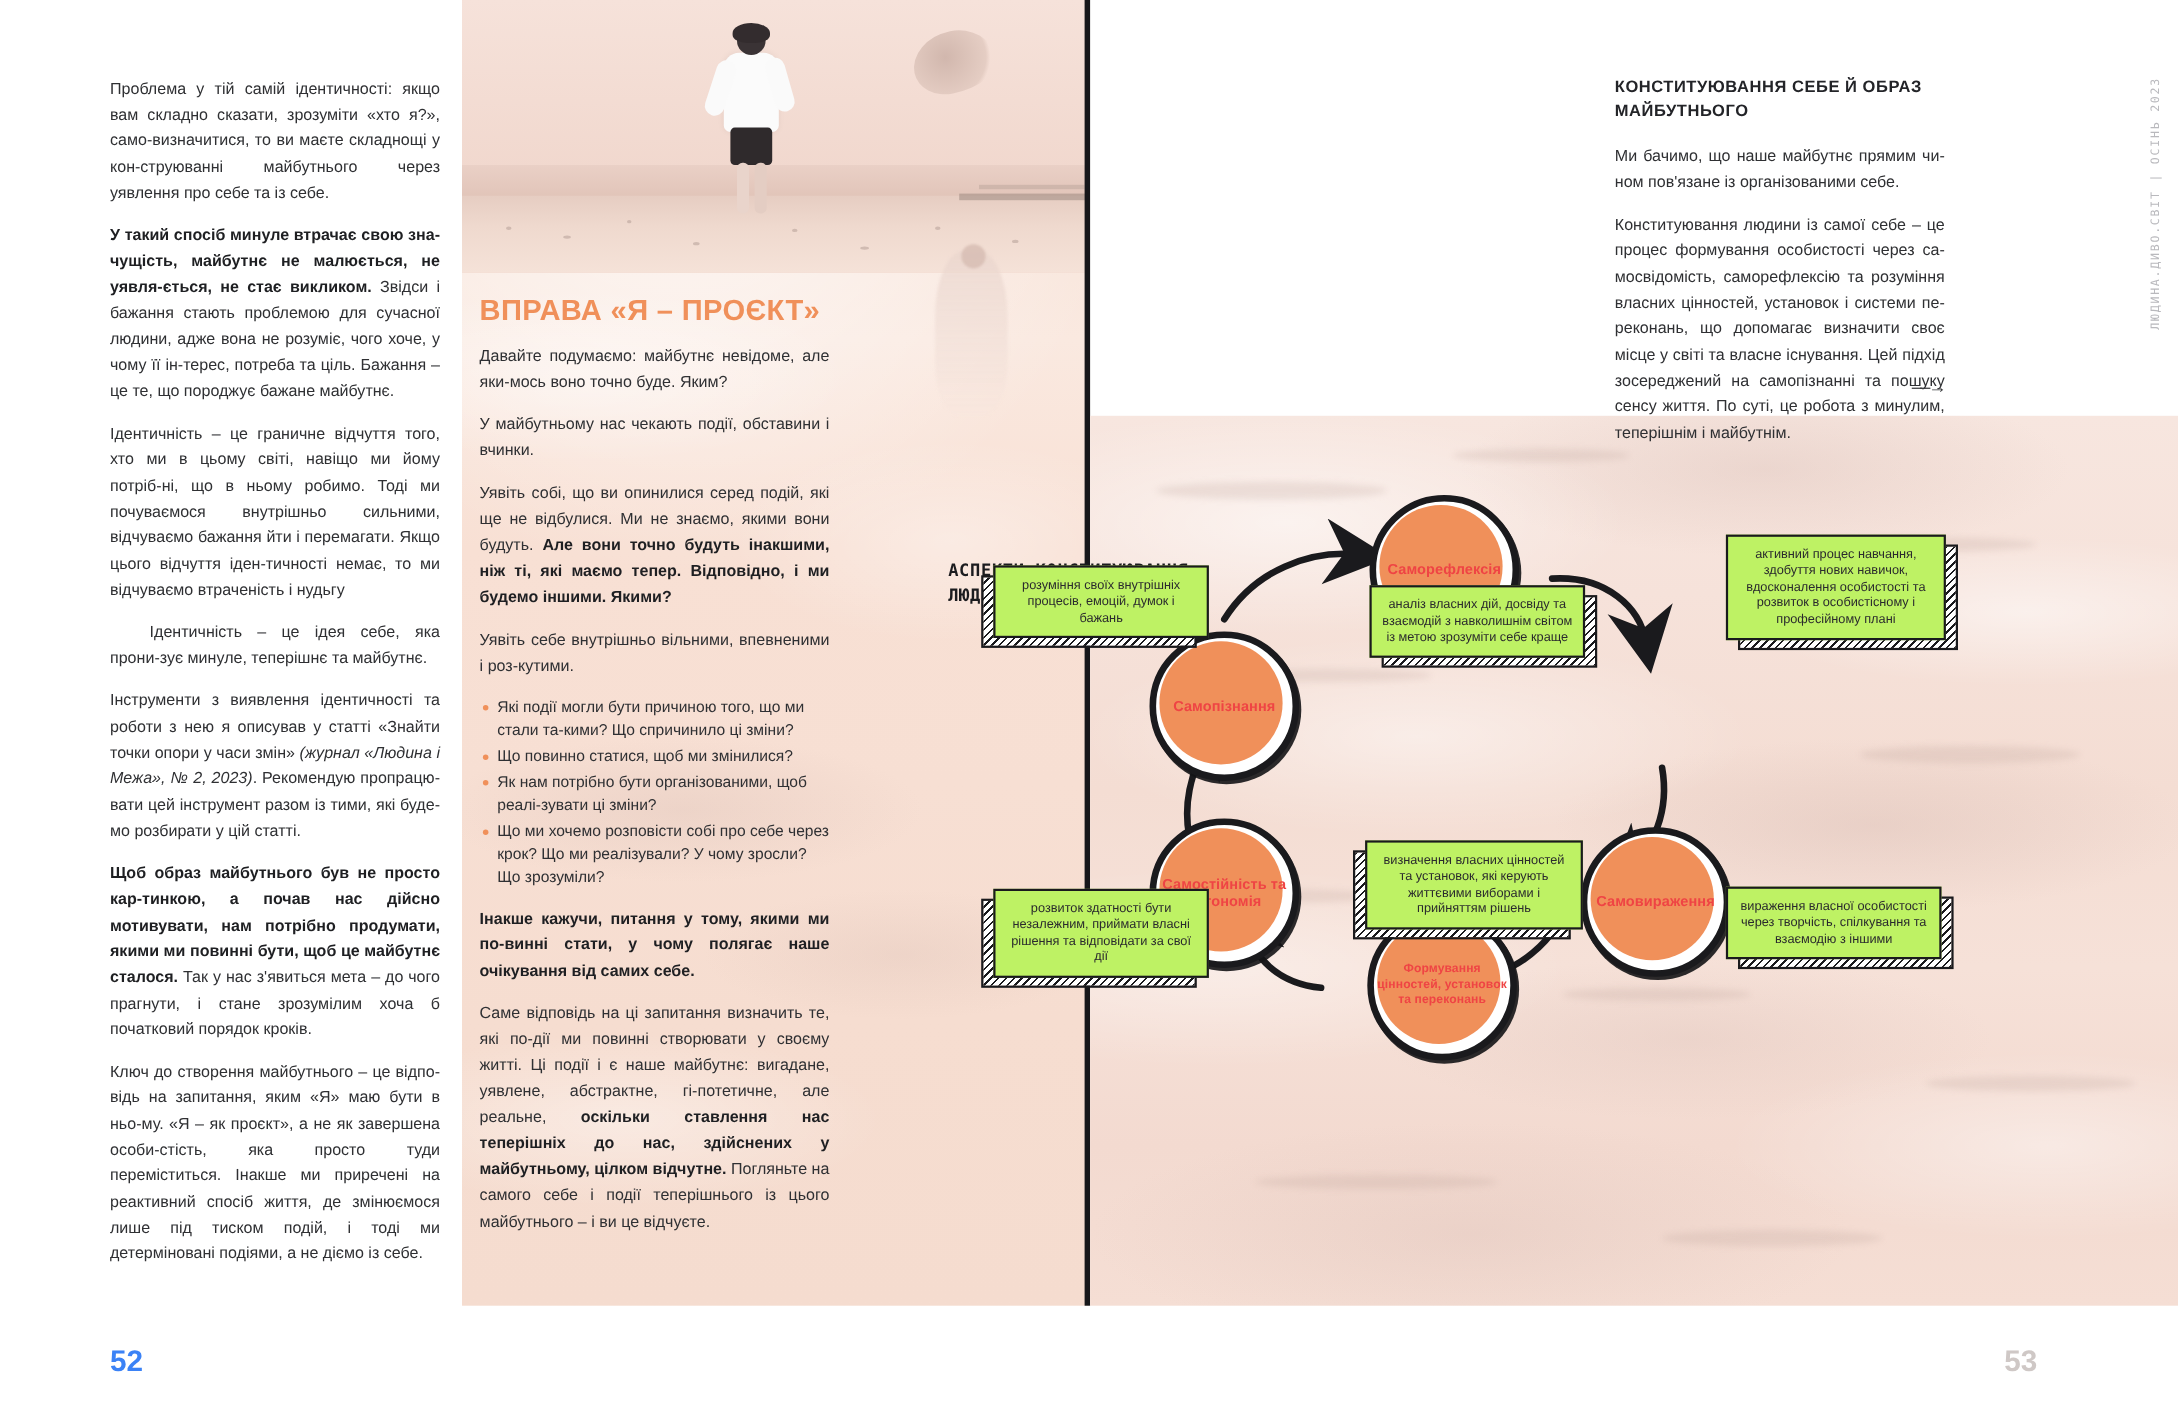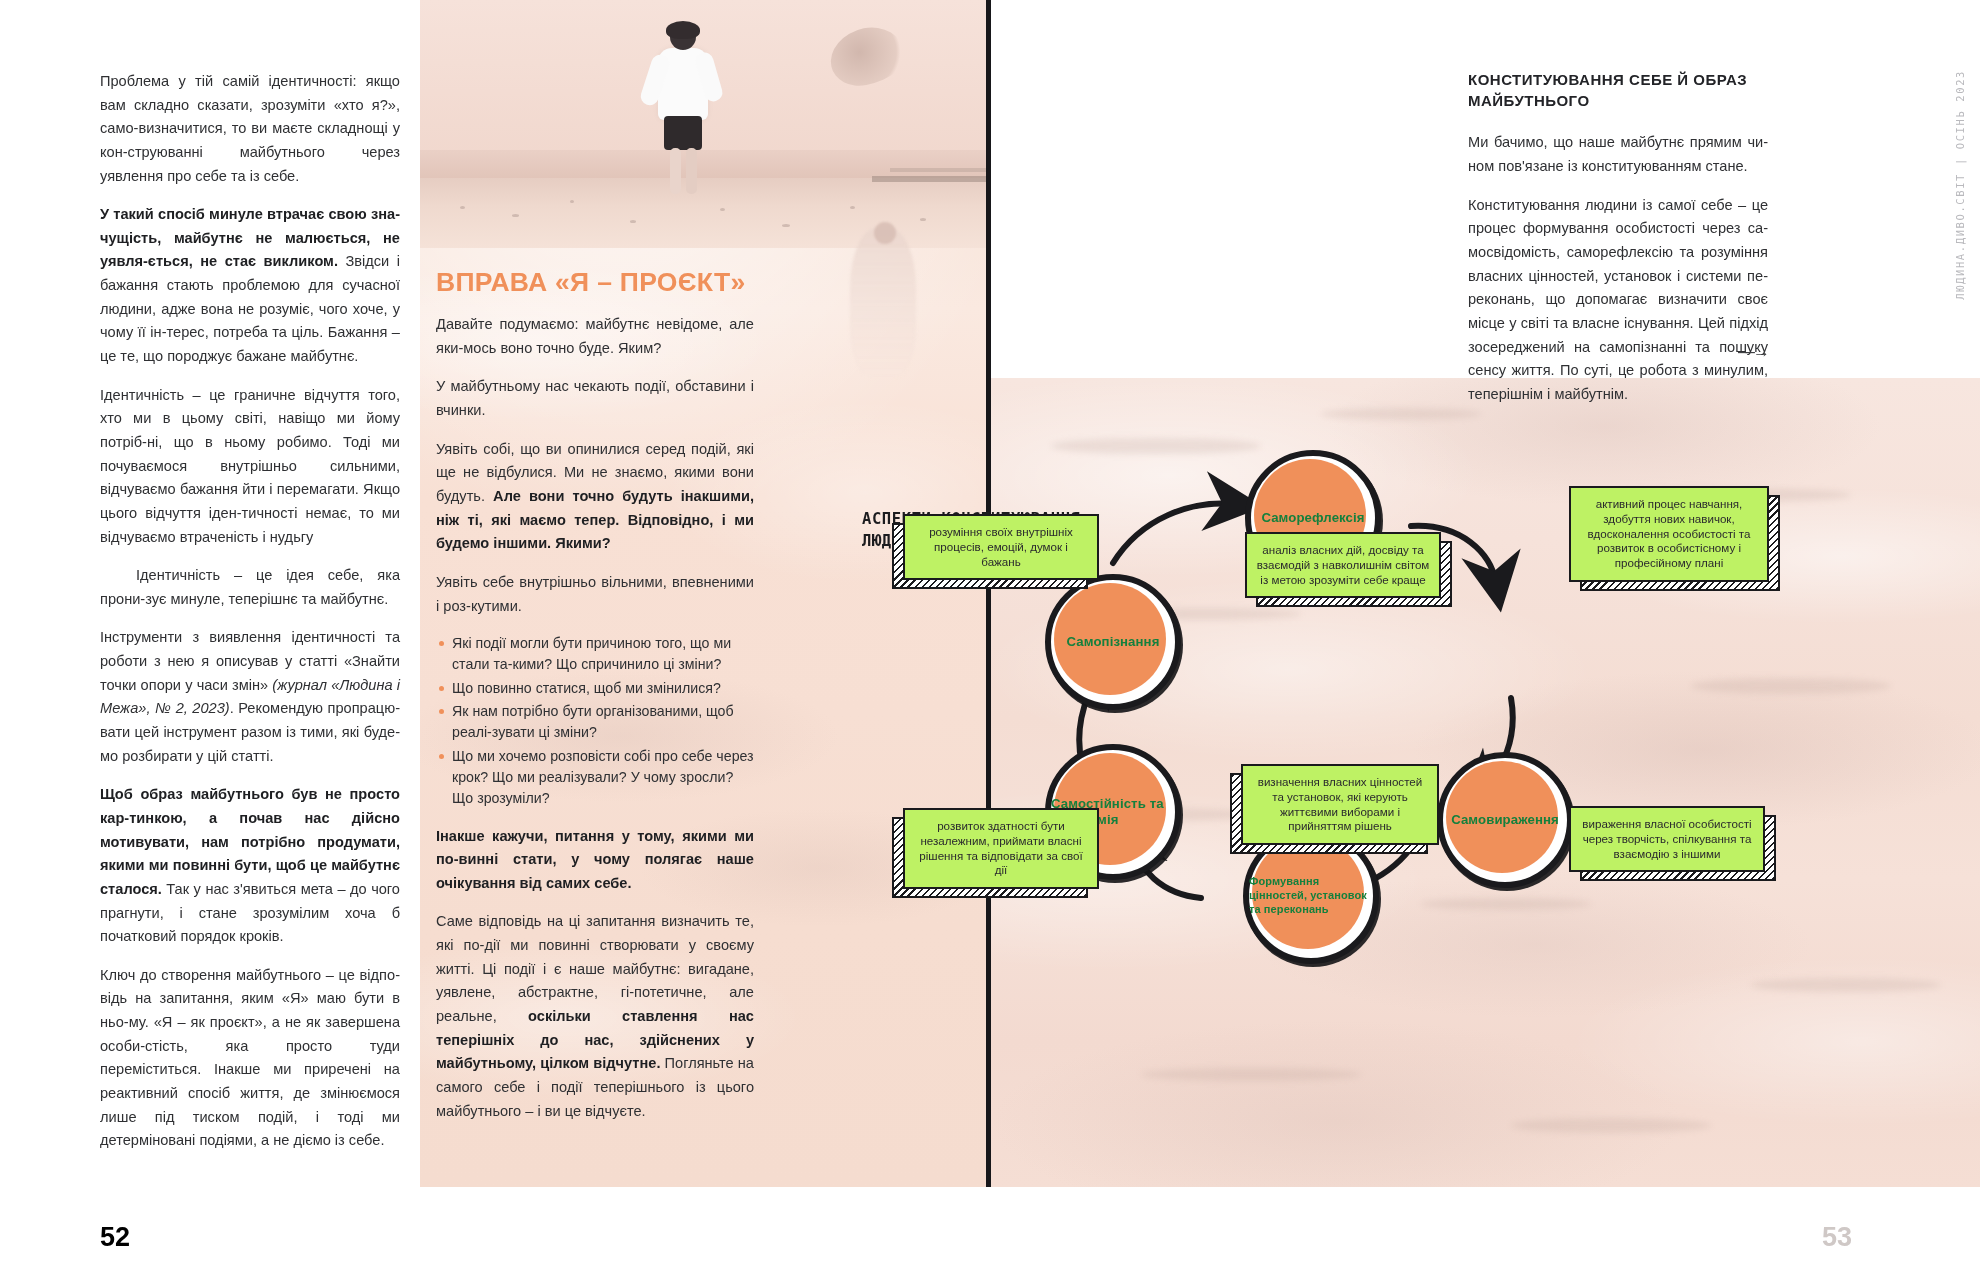--- a/index.html
+++ b/index.html
@@ -121,21 +121,21 @@
   
   .edge-text{
     position:absolute;right:14px;top:70px;
     writing-mode:vertical-rl;text-orientation:mixed;transform:rotate(180deg);
     font-family:"DejaVu Sans Mono", monospace;
     font-size:10.5px;letter-spacing:1.6px;color:#b9b9bd;white-space:nowrap;
   }
 
   
   .pagenum{position:absolute;font-size:27px;font-weight:800;letter-spacing:0px;}
-  .pagenum-left{left:100px;top:1222px;color:#000000;}
+  .pagenum-left{left:100px;top:1222px;color:#3b82f6;}
   .pagenum-right{left:1822px;top:1222px;color:#cfc8c6;}
 
   
   .diagram{position:absolute;left:991px;top:378px;width:989px;height:809px;}
   .diag-title{
     position:absolute;left:862px;top:508px;width:330px;
     font-family:"DejaVu Sans Mono", monospace;
     font-size:15.5px;font-weight:700;line-height:1.45;letter-spacing:.6px;color:#1c1c1f;
   }
 
@@ -144,21 +144,21 @@
     position:absolute;inset:0;border-radius:50%;
     border:6px solid #1a1a1d;background:#fff;
     box-shadow:2px 3px 0 rgba(20,20,22,.9);
   }
   .node .disc{
     position:absolute;left:9px;top:9px;width:112px;height:112px;border-radius:50%;
     background:#f0905a;
   }
   .node .lbl{
     position:absolute;inset:0;display:flex;align-items:center;justify-content:center;
-    color:#15803d;font-size:13.2px;font-weight:700;line-height:1.25;
+    text-align:center;color:#ef4444;font-size:13.2px;font-weight:700;line-height:1.25;
     padding:0 6px;box-sizing:border-box;letter-spacing:.1px;
   }
 
   
   .capbox{position:absolute;}
   .capbox .shadow{
     position:absolute;left:-11px;top:9px;width:100%;height:100%;
     background:repeating-linear-gradient(-45deg,#1a1a1d 0 1.6px,#ffffff 1.6px 5px);
     border:2.5px solid #1a1a1d;box-sizing:border-box;
   }
@@ -250,21 +250,21 @@
         <li>Що ми хочемо розповісти собі про себе через крок? Що ми реалізували? У чому зросли? Що зрозуміли?</li>
       </ul>
       <p><b>Інакше кажучи, питання у тому, якими ми по-винні стати, у чому полягає наше очікування від самих себе.</b></p>
       <p><span>Саме відповідь на ці запитання визначить те, які по-дії ми повинні створювати у своєму житті. Ці події і є наше майбутнє: вигадане, уявлене, абстрактне, гі-потетичне, але реальне, </span><b>оскільки ставлення нас теперішніх до нас, здійснених у майбутньому, цілком відчутне.</b><span> Погляньте на самого себе і події теперішнього із цього майбутнього – і ви це відчуєте.</span></p>
 
     </div>
   </div>
 
   <div class="col col-right">
     <h2 class="sec-title">КОНСТИТУЮВАННЯ СЕБЕ Й ОБРАЗ МАЙБУТНЬОГО</h2>
-    <p>Ми бачимо, що наше майбутнє прямим чи-ном пов'язане із конституюванням стане.</p>
+    <p>Ми бачимо, що наше майбутнє прямим чи-ном пов'язане із організованими себе.</p>
     <p>Конституювання людини із самої себе – це процес формування особистості через са-мосвідомість, саморефлексію та розуміння власних цінностей, установок і системи пе-реконань, що допомагає визначити своє місце у світі та власне існування. Цей підхід зосереджений на самопізнанні та пошуку сенсу життя. По суті, це робота з минулим, теперішнім і майбутнім.</p>
   </div>
   <div class="arrow-next">––→</div>
 
   <div class="diag-title">
     <div>АСПЕКТИ КОНСТИТУЮВАННЯ</div>
     <div>ЛЮДИНИ ІЗ СЕБЕ САМОЇ</div>
   </div>
 
   <div class="diagram">

